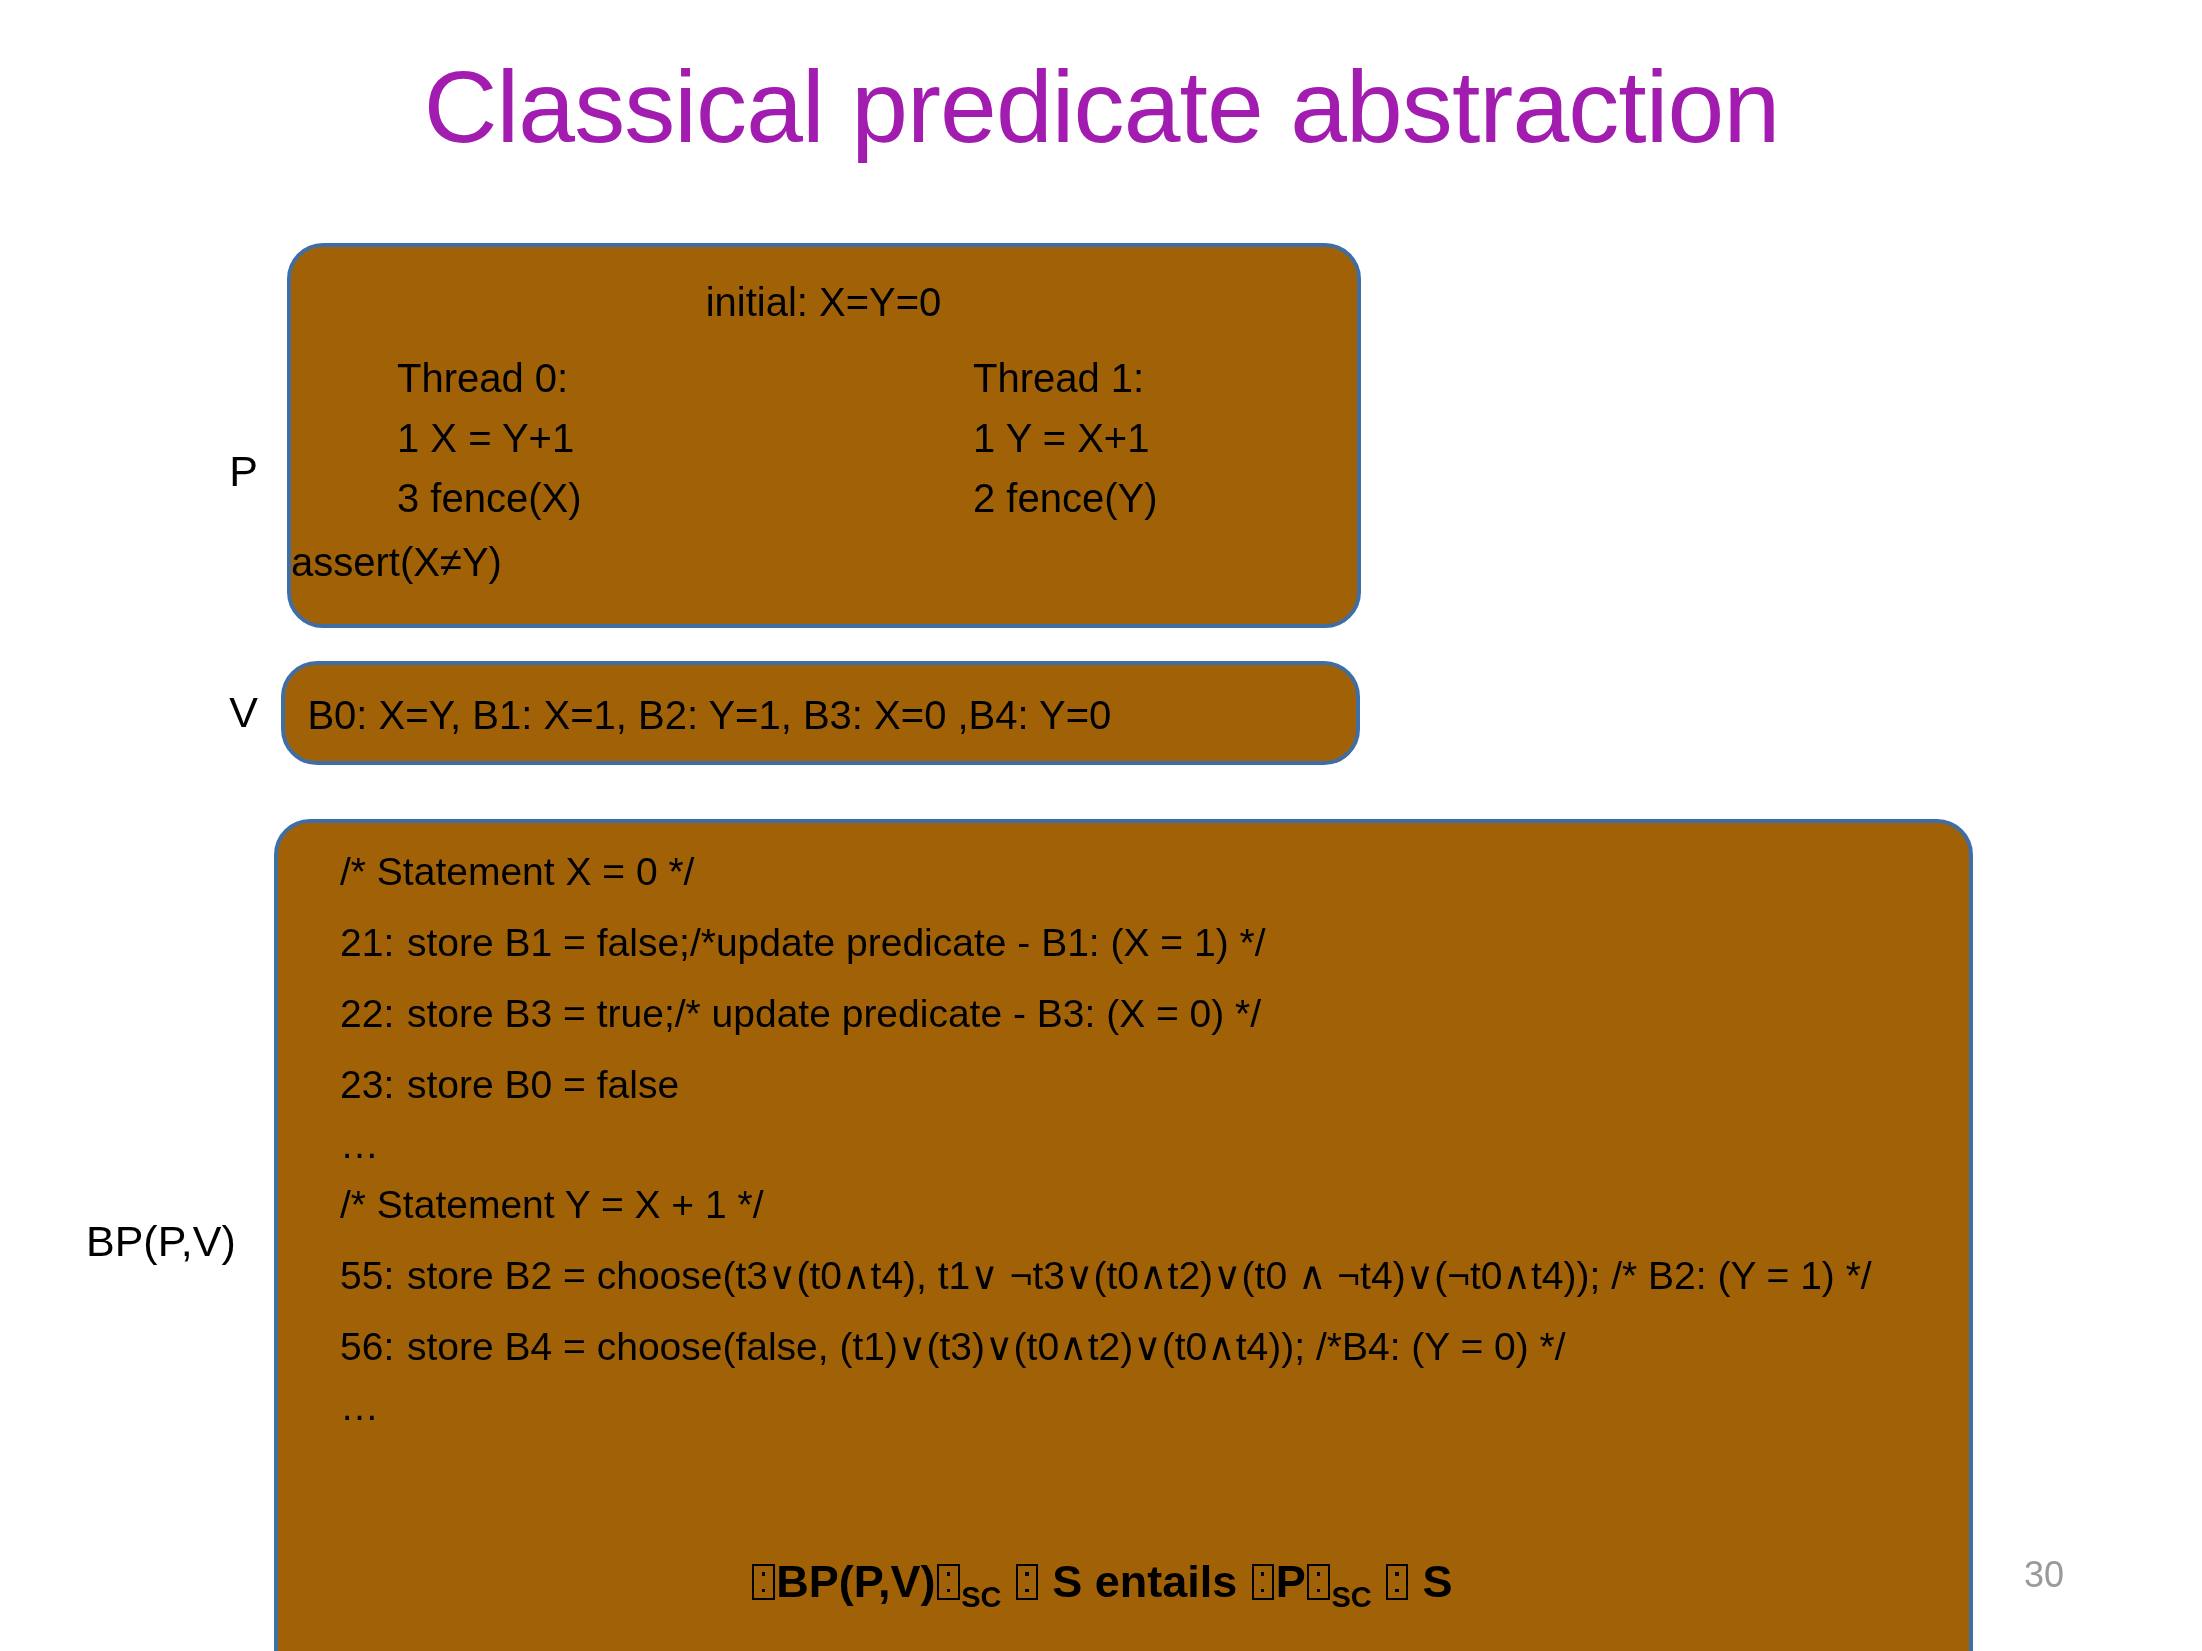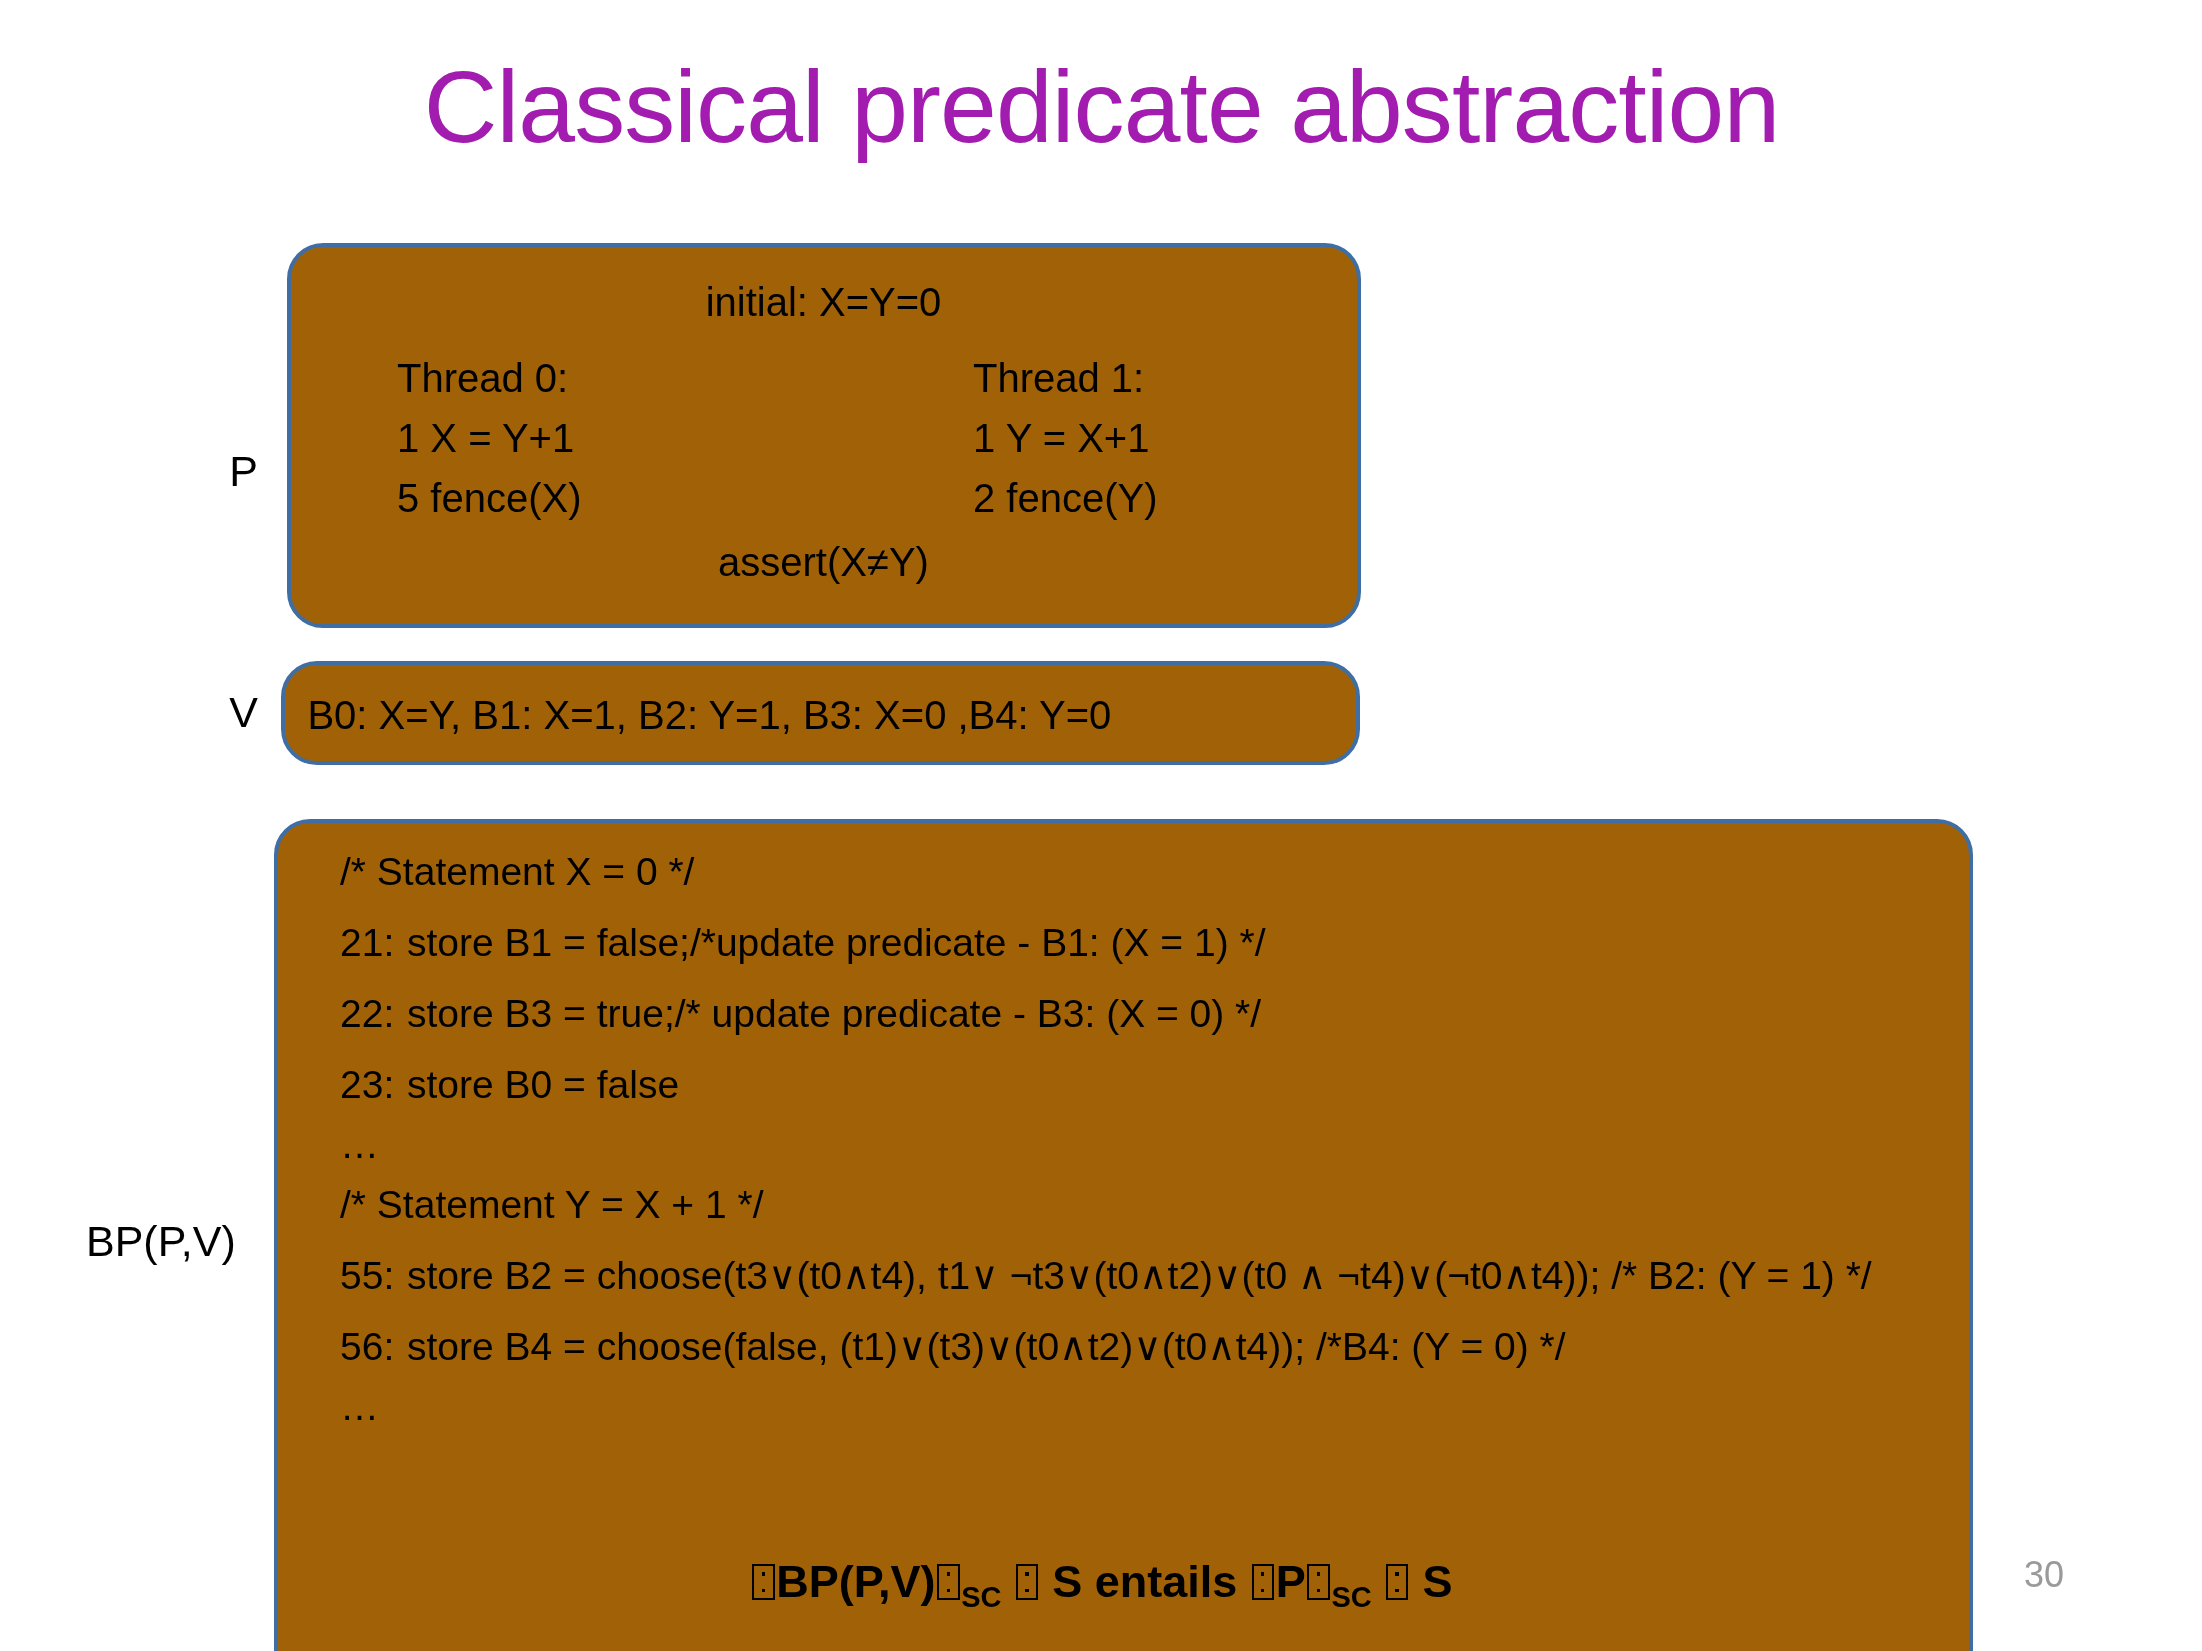--- a/index.html
+++ b/index.html
@@ -81,21 +81,21 @@
     line-height: 60px;
     white-space: nowrap;
   }
   #thread0 { left: 106px; top: 101px; }
   #thread1 { left: 682px; top: 101px; }
   #p-assert {
     position: absolute;
     left: 0;
     top: 293px;
     width: 1065px;
-    text-align: center;
+    text-align: left;
     font-size: 40px;
     white-space: nowrap;
   }
 
   
   #v-box {
     left: 281px;
     top: 661px;
     width: 1079px;
     height: 104px;
@@ -201,21 +201,21 @@
   <div id="slide-title">Classical predicate abstraction</div>
 
   <div class="side-label" id="p-label">P</div>
 
   <div class="rbox" id="p-box">
     <div id="p-initial">initial: X=Y=0</div>
 
     <div class="thread-col" id="thread0">
       <div>Thread 0:</div>
       <div>1 X = Y+1</div>
-      <div>5 fence(X)</div>
+      <div>3 fence(X)</div>
     </div>
 
     <div class="thread-col" id="thread1">
       <div>Thread 1:</div>
       <div>1 Y = X+1</div>
       <div>2 fence(Y)</div>
     </div>
 
     <div id="p-assert">assert(X≠Y)</div>
   </div>

